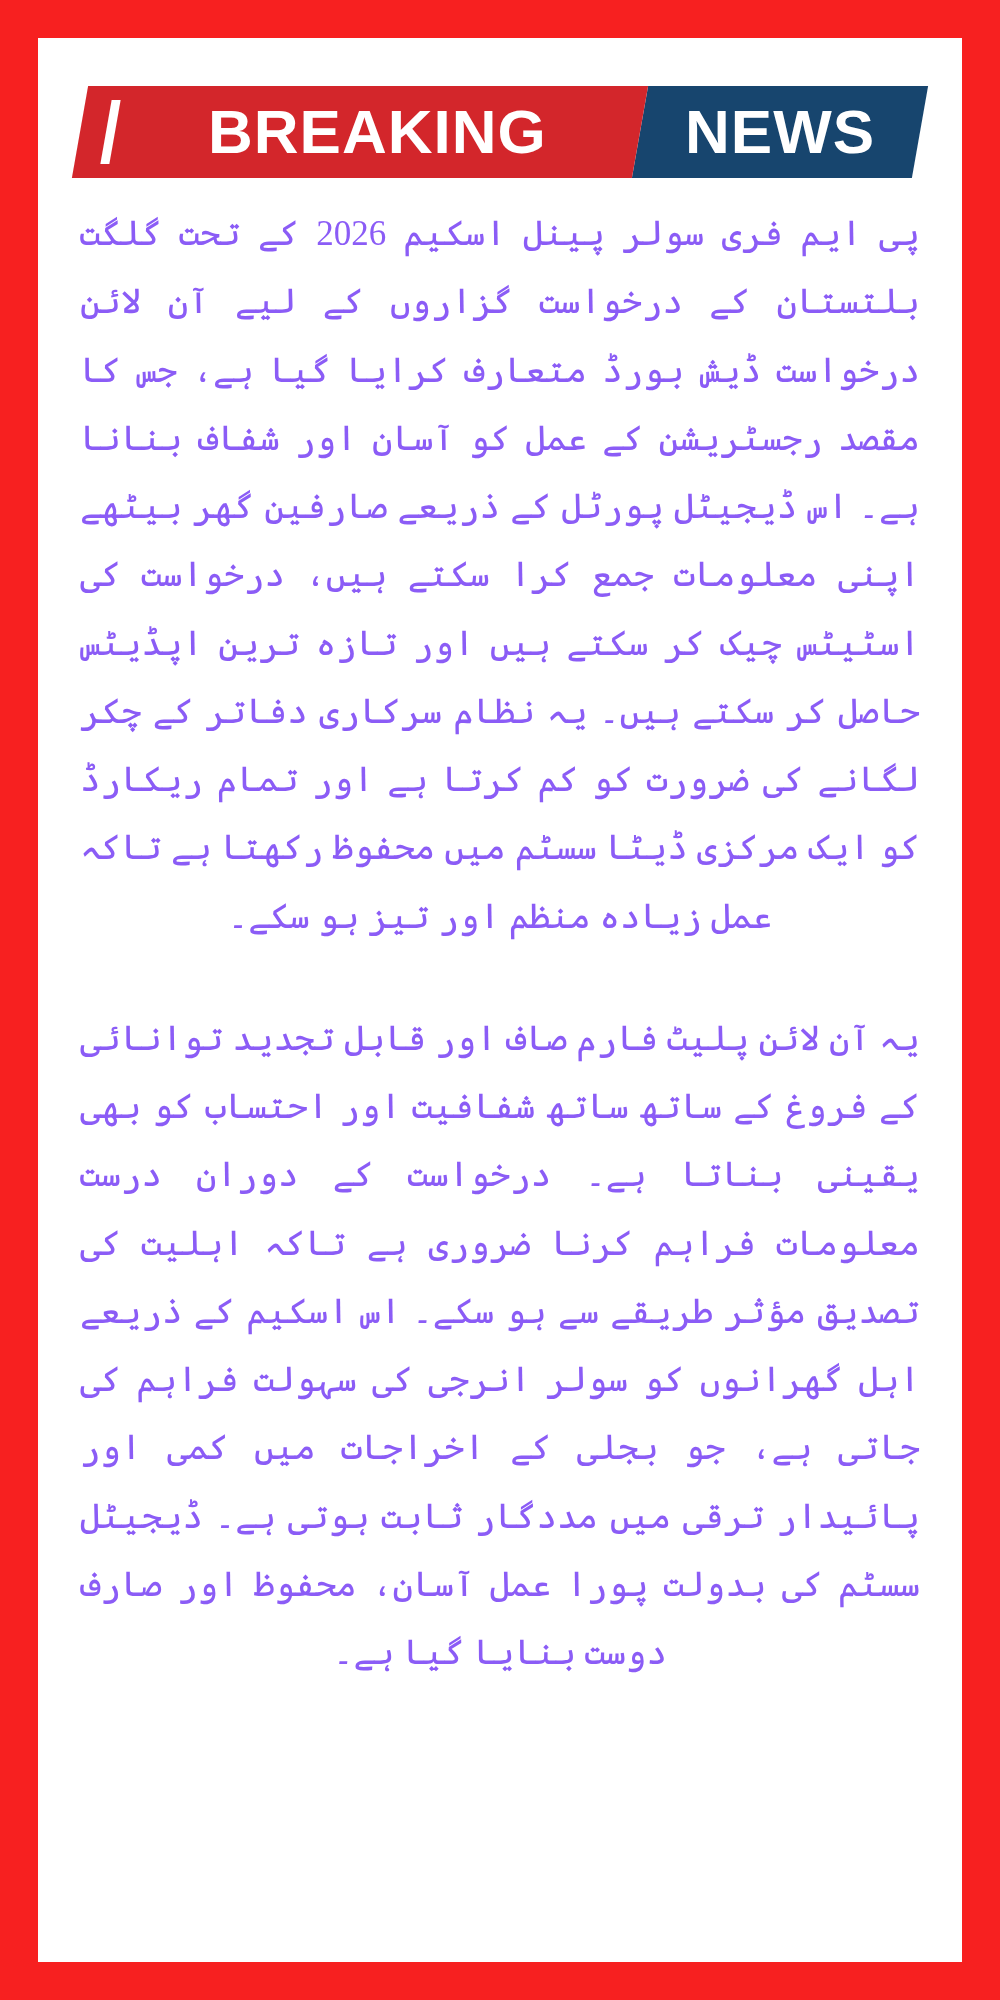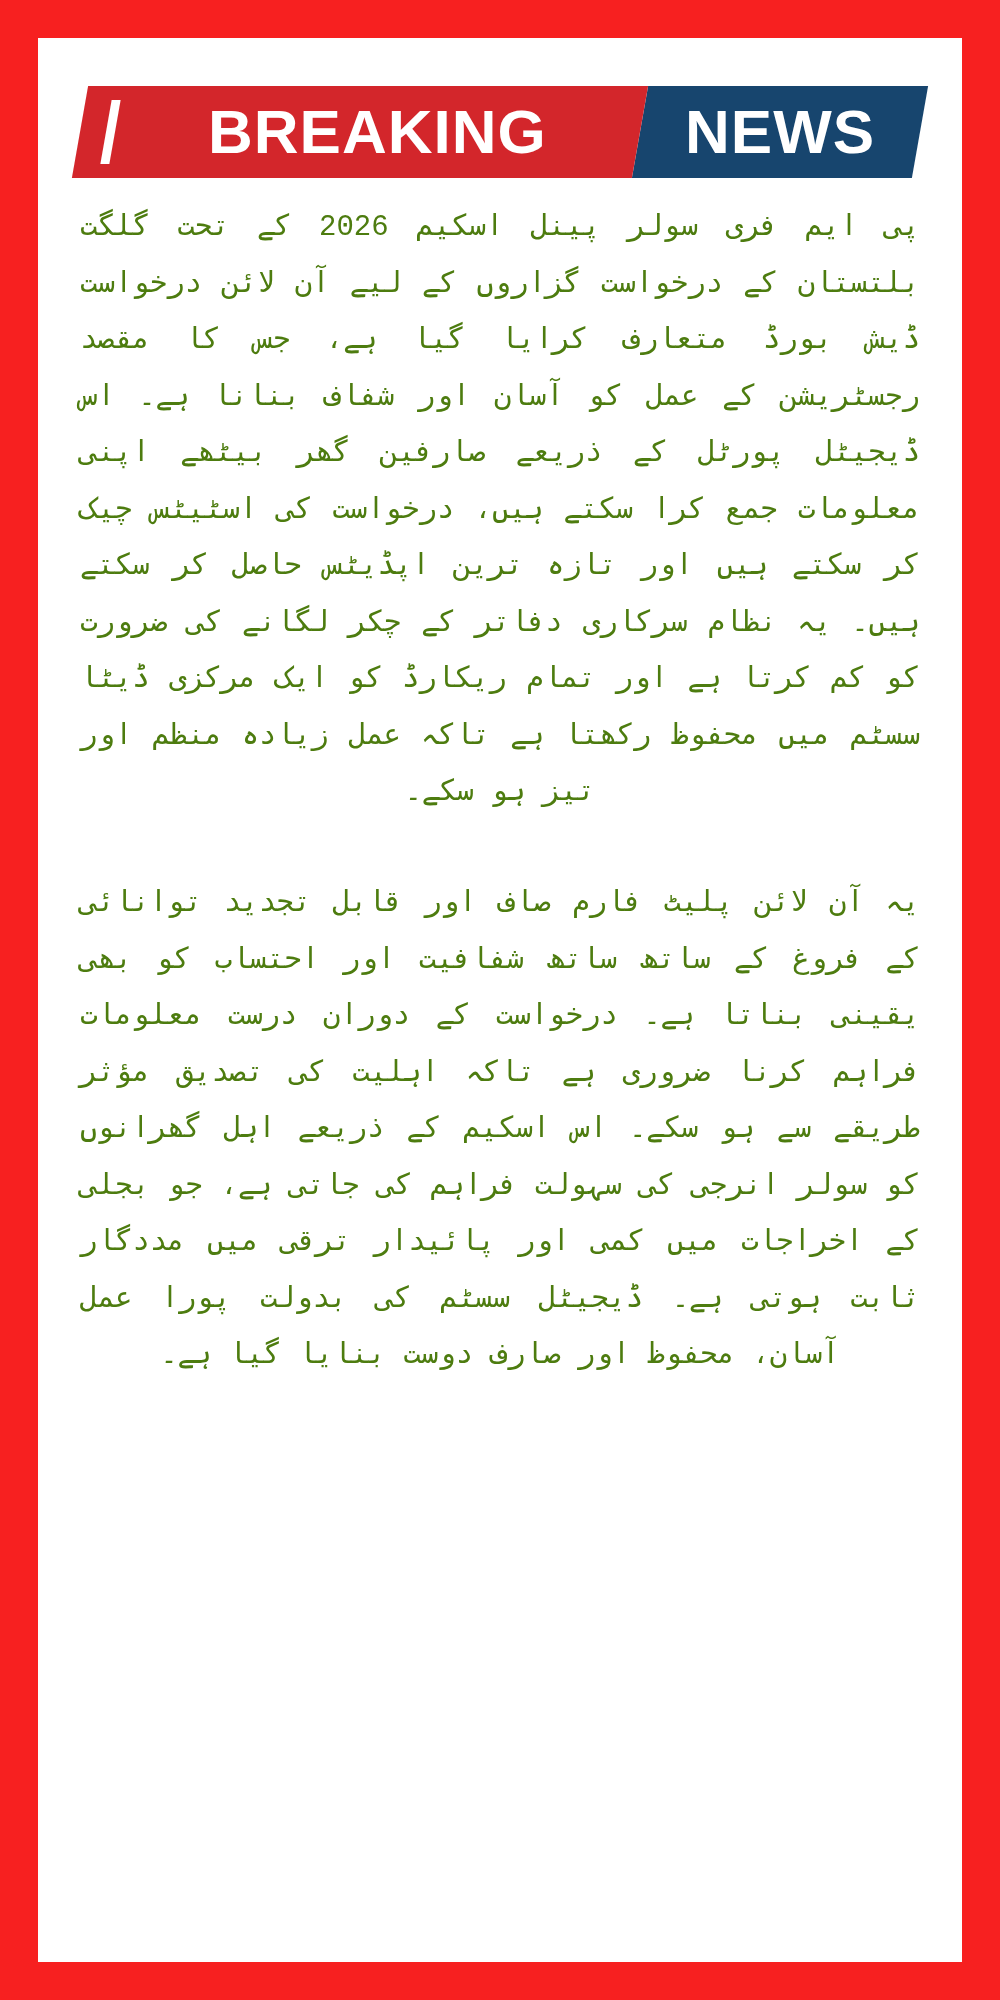--- a/index.html
+++ b/index.html
@@ -82,23 +82,23 @@
   .banner-left .banner-word {
     padding-left: 34px;
   }
 
   
   .article {
     width: 840px;
     direction: rtl;
     text-align: justify;
     text-align-last: center;
-    color: #4d7c0f;
-    font-family: Liberation Mono, monospace;
-    font-size: 29px;
+    color: #8b5cf6;
+    font-family: Liberation Serif, serif;
+    font-size: 35px;
     line-height: 1.95;
     font-weight: 500;
   }
   .article p {
     margin: 0 0 54px 0;
   }
   .article p:last-child {
     margin-bottom: 0;
   }
 </style>

